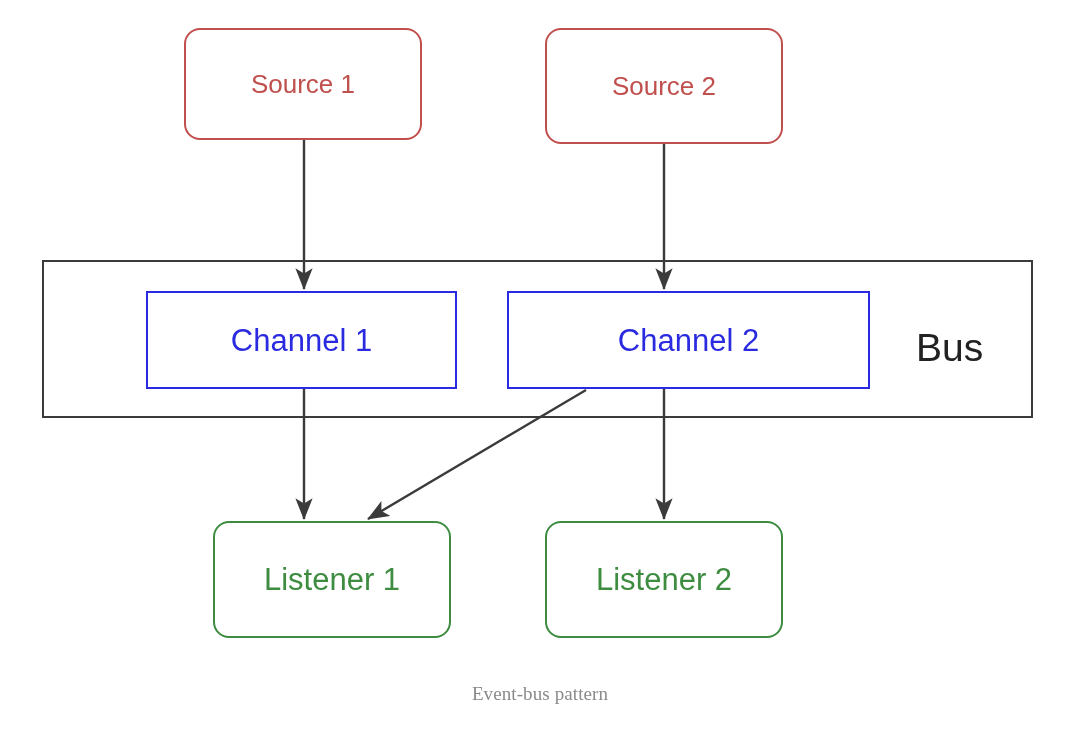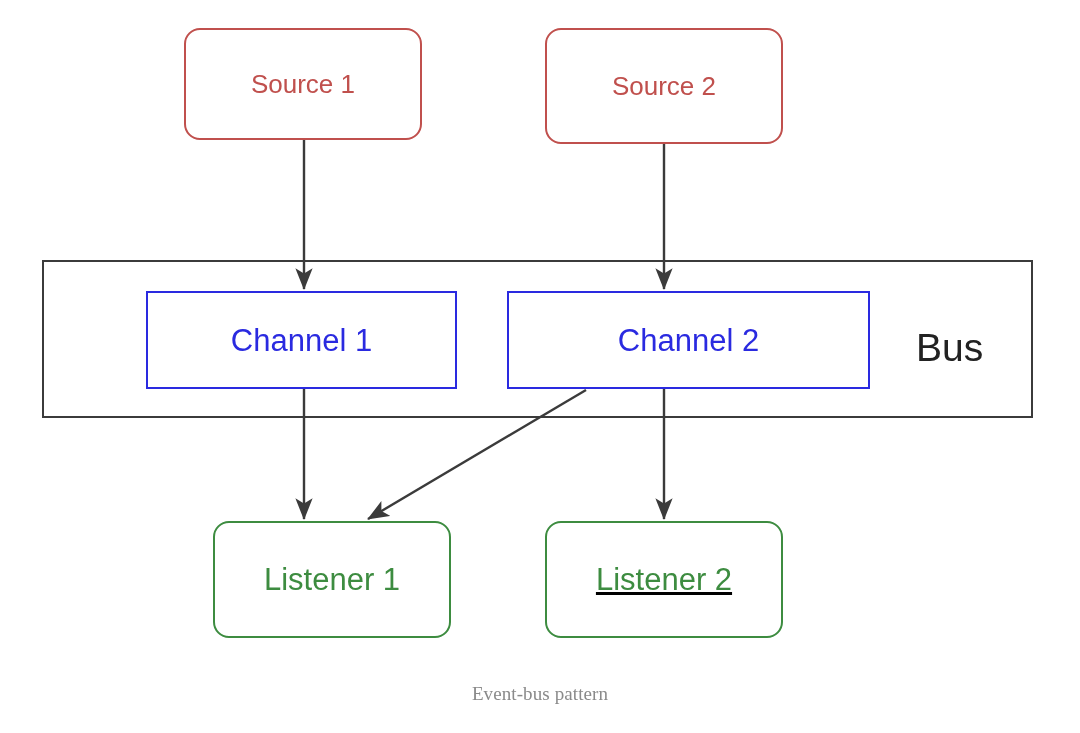--- a/index.html
+++ b/index.html
@@ -152,19 +152,19 @@
   </div>
 
   <div class="node channel" style="left:507px; top:291px; width:363px; height:98px;">
     <span class="node-label">Channel 2</span>
   </div>
 
   <div class="node listener" style="left:184px; top:521px; width:238px; height:117px;margin-left:29px;">
     <span class="node-label">Listener 1</span>
   </div>
 
-  <div class="node listener" style="left:545px; top:521px; width:238px; height:117px;text-decoration:underline;">
+  <div class="node listener" style="left:545px; top:521px; width:238px; height:117px;">
     <span class="node-label">Listener 2</span>
   </div>
 
   <div id="figure-caption">Event-bus pattern</div>
 
 </div>
 
 </body></html>

